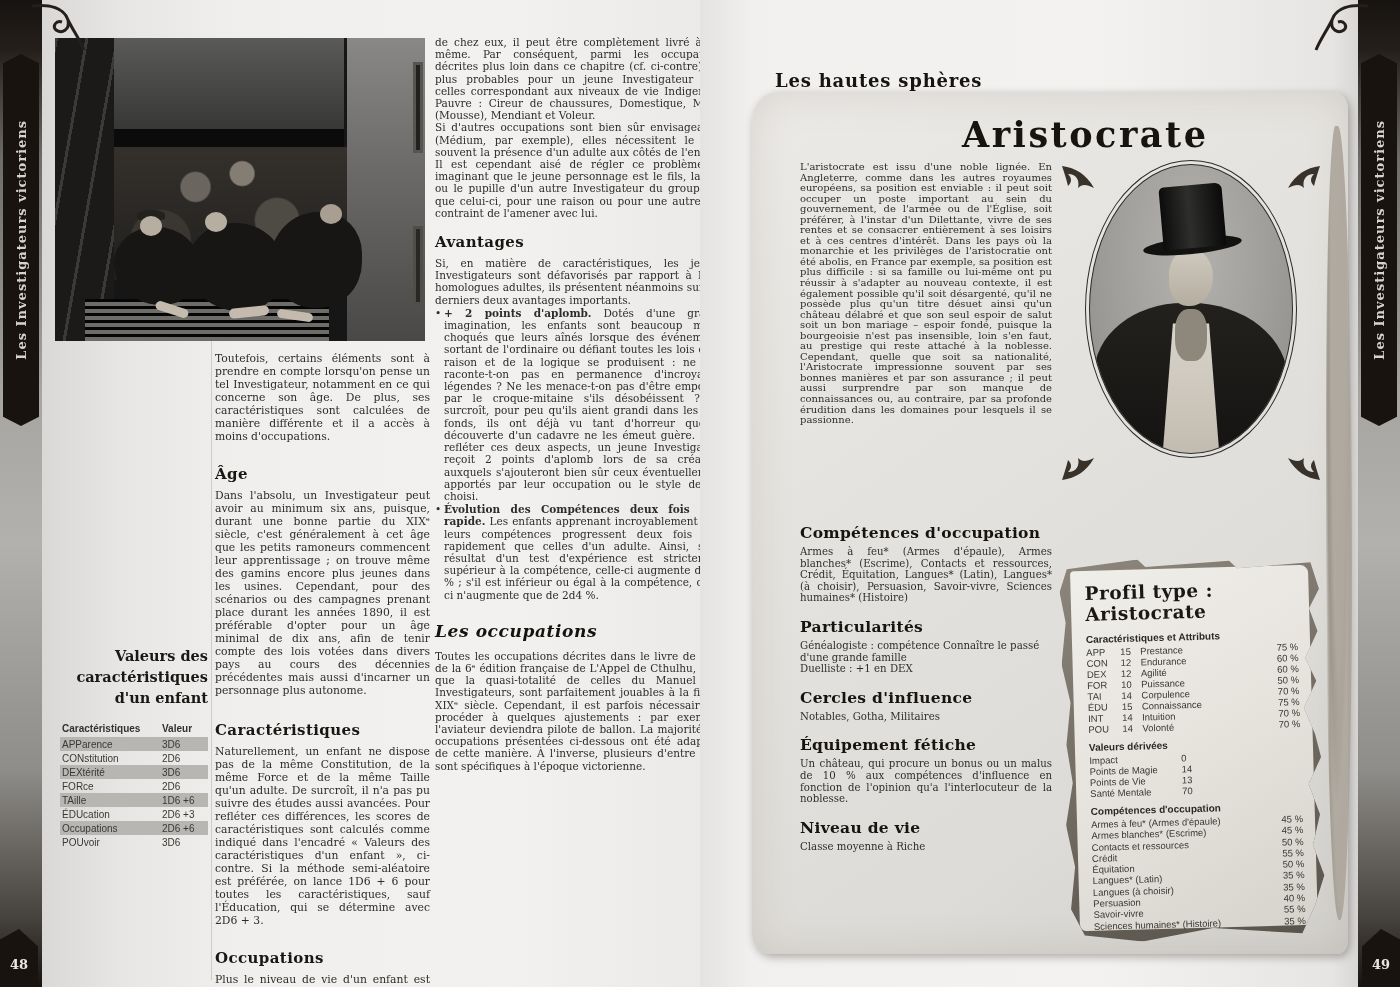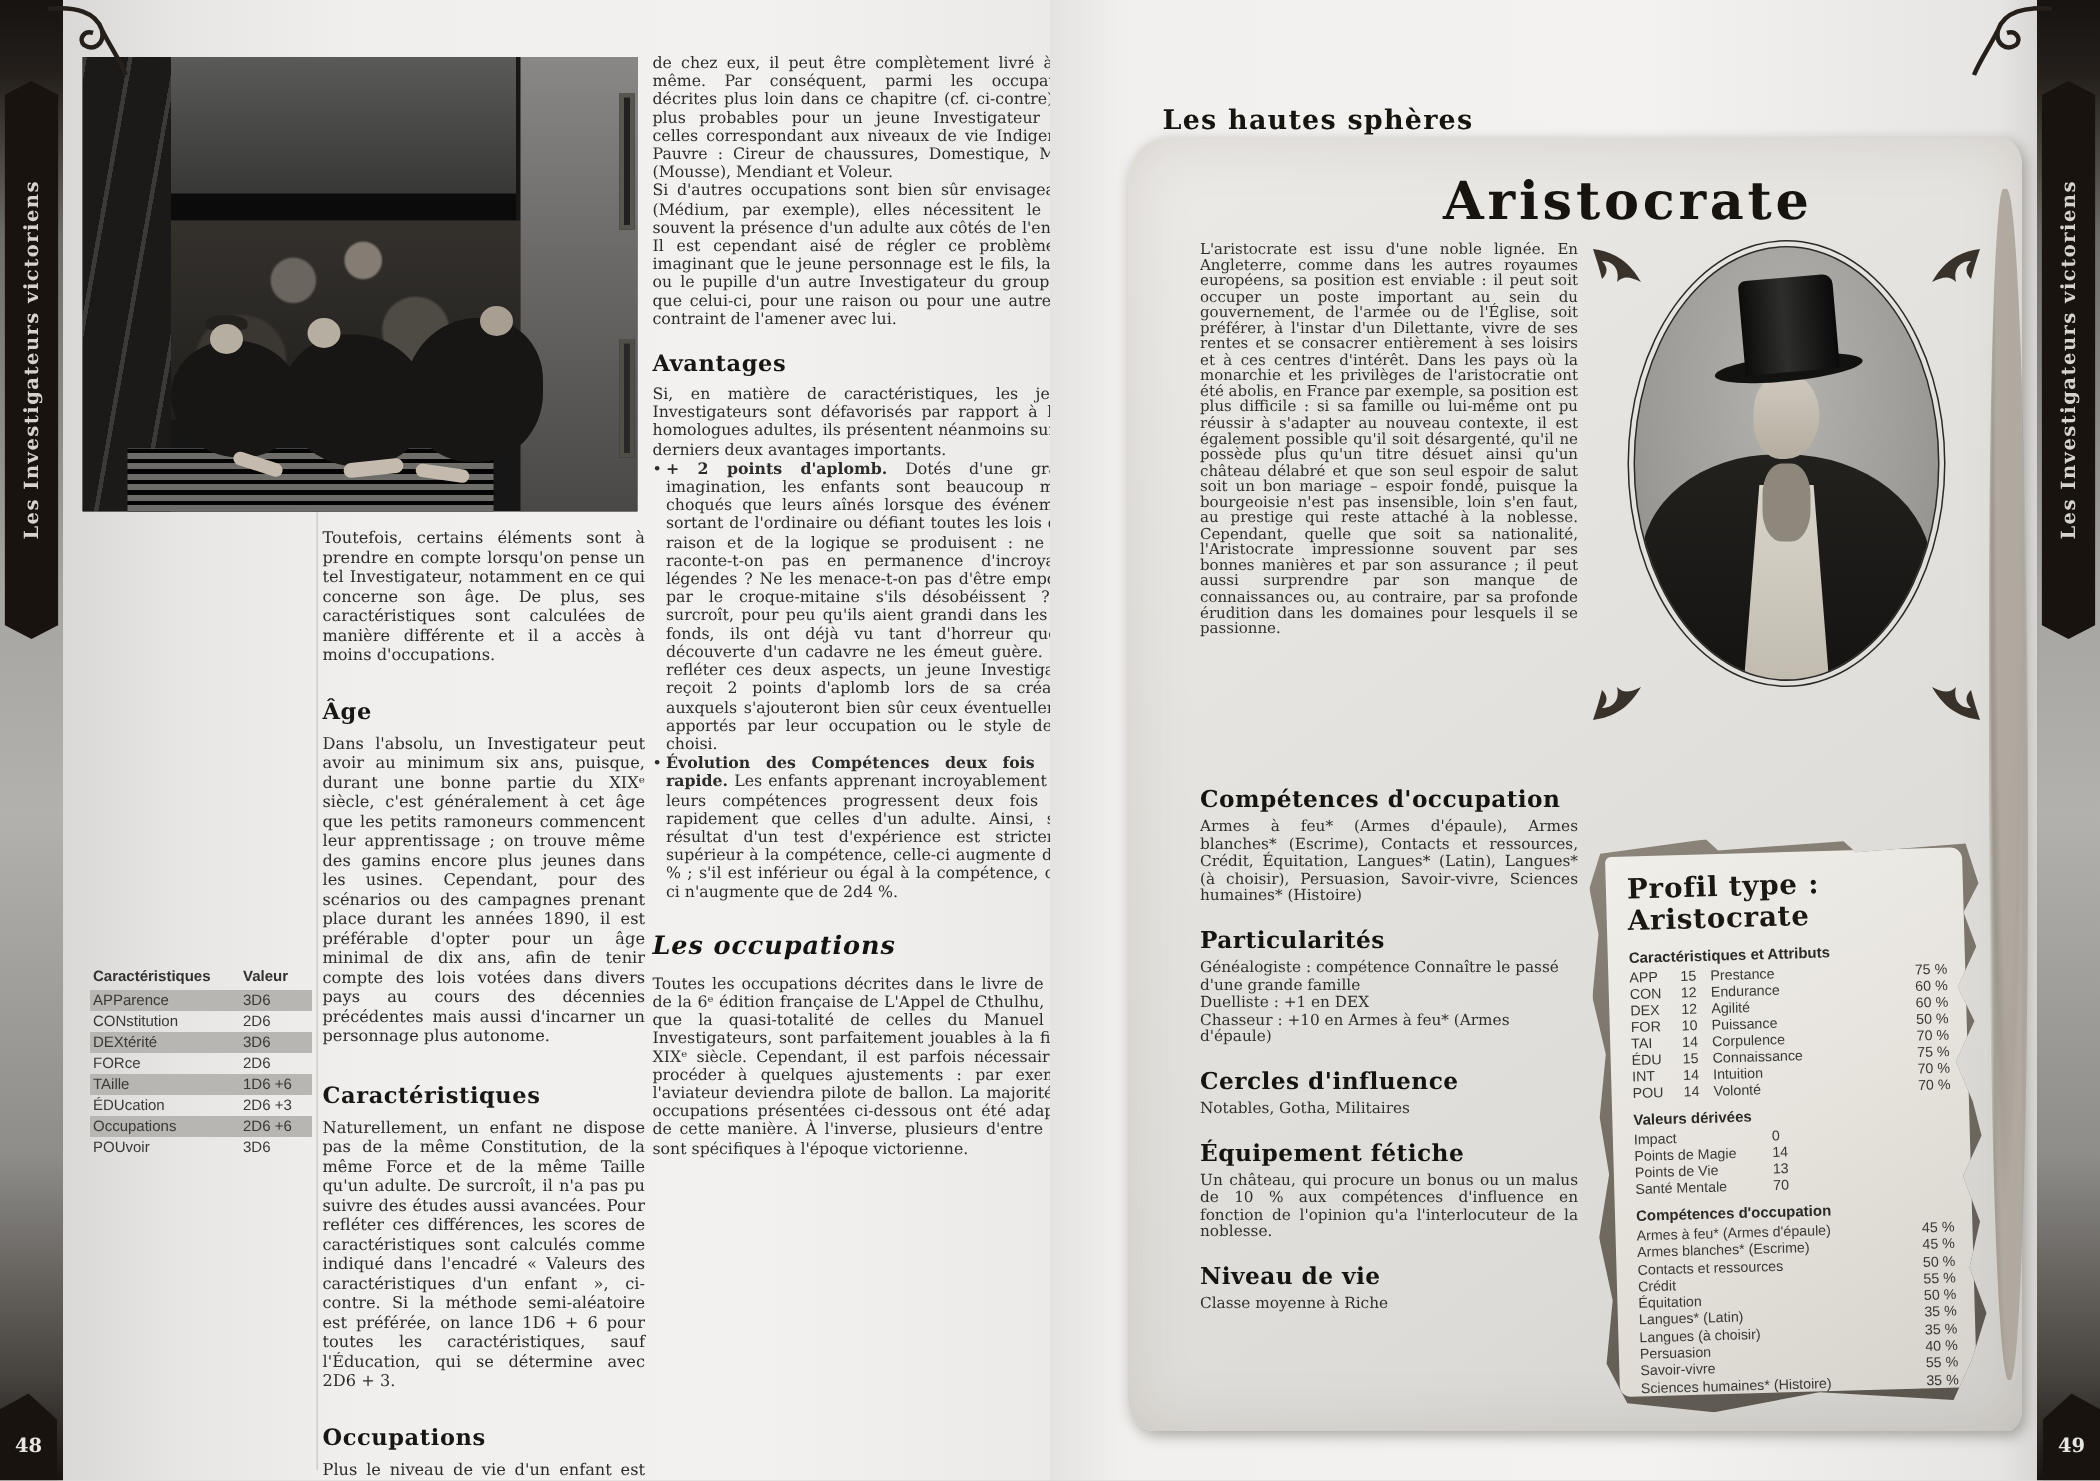--- a/index.html
+++ b/index.html
@@ -195,20 +195,21 @@
       <p class="body-text">Toutefois, certains éléments sont à prendre en compte lorsqu'on pense un tel Investigateur, notamment en ce qui concerne son âge. De plus, ses caractéristiques sont calculées de manière différente et il a accès à moins d'occupations.</p>
       <h3 class="h-small" style="margin-top:22px;">Âge</h3>
       <p class="body-text">Dans l'absolu, un Investigateur peut avoir au minimum six ans, puisque, durant une bonne partie du XIXᵉ siècle, c'est généralement à cet âge que les petits ramoneurs commencent leur apprentissage ; on trouve même des gamins encore plus jeunes dans les usines. Cependant, pour des scénarios ou des campagnes prenant place durant les années 1890, il est préférable d'opter pour un âge minimal de dix ans, afin de tenir compte des lois votées dans divers pays au cours des décennies précédentes mais aussi d'incarner un personnage plus autonome.</p>
       <h3 class="h-small" style="margin-top:24px;">Caractéristiques</h3>
       <p class="body-text">Naturellement, un enfant ne dispose pas de la même Constitution, de la même Force et de la même Taille qu'un adulte. De surcroît, il n'a pas pu suivre des études aussi avancées. Pour refléter ces différences, les scores de caractéristiques sont calculés comme indiqué dans l'encadré « Valeurs des caractéristiques d'un enfant », ci-contre. Si la méthode semi-aléatoire est préférée, on lance 1D6 + 6 pour toutes les caractéristiques, sauf l'Éducation, qui se détermine avec 2D6 + 3.</p>
       <h3 class="h-small" style="margin-top:22px;">Occupations</h3>
       <p class="body-text">Plus le niveau de vie d'un enfant est bas, plus il est probable qu'il doive travailler pour aider sa famille ; dans le pire des cas, s'il a perdu ses parents, s'ils l'ont abandonné ou s'il s'est enfui</p>
     </div>
 
     <div class="sidebar">
+      <div class="sidebar-title">Valeurs des caractéristiques d'un enfant</div>
       <div class="sb-head">
         <span>Caractéristiques</span>
         <span>Valeur</span>
       </div>
       <div>
           <div class="sb-row shaded">
           <span>APParence</span>
           <span>3D6</span>
         </div>
           <div class="sb-row">
@@ -294,21 +295,20 @@
       </div>
 
       <div class="rp-sections">
         <h3 class="rp-h">Compétences d'occupation</h3>
         <p class="rp-t">Armes à feu* (Armes d'épaule), Armes blanches* (Escrime), Contacts et ressources, Crédit, Équitation, Langues* (Latin), Langues* (à choisir), Persuasion, Savoir-vivre, Sciences humaines* (Histoire)</p>
 
         <h3 class="rp-h">Particularités</h3>
         <div>
             <div class="rp-line">Généalogiste : compétence Connaître le passé d'une grande famille</div>
             <div class="rp-line">Duelliste : +1 en DEX</div>
-            <div class="rp-line">Chasseur : +10 en Armes à feu* (Armes d'épaule)</div>
           </div>
 
         <h3 class="rp-h">Cercles d'influence</h3>
         <p class="rp-t">Notables, Gotha, Militaires</p>
 
         <h3 class="rp-h">Équipement fétiche</h3>
         <p class="rp-t">Un château, qui procure un bonus ou un malus de 10 % aux compétences d'influence en fonction de l'opinion qu'a l'interlocuteur de la noblesse.</p>
 
         <h3 class="rp-h">Niveau de vie</h3>
         <p class="rp-t">Classe moyenne à Riche</p>

